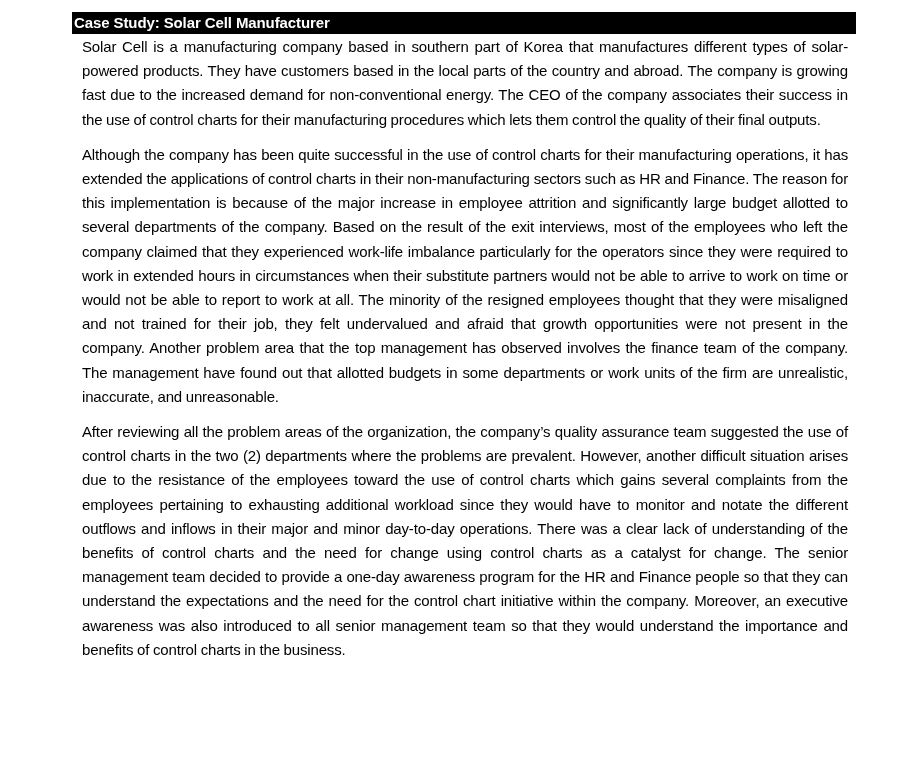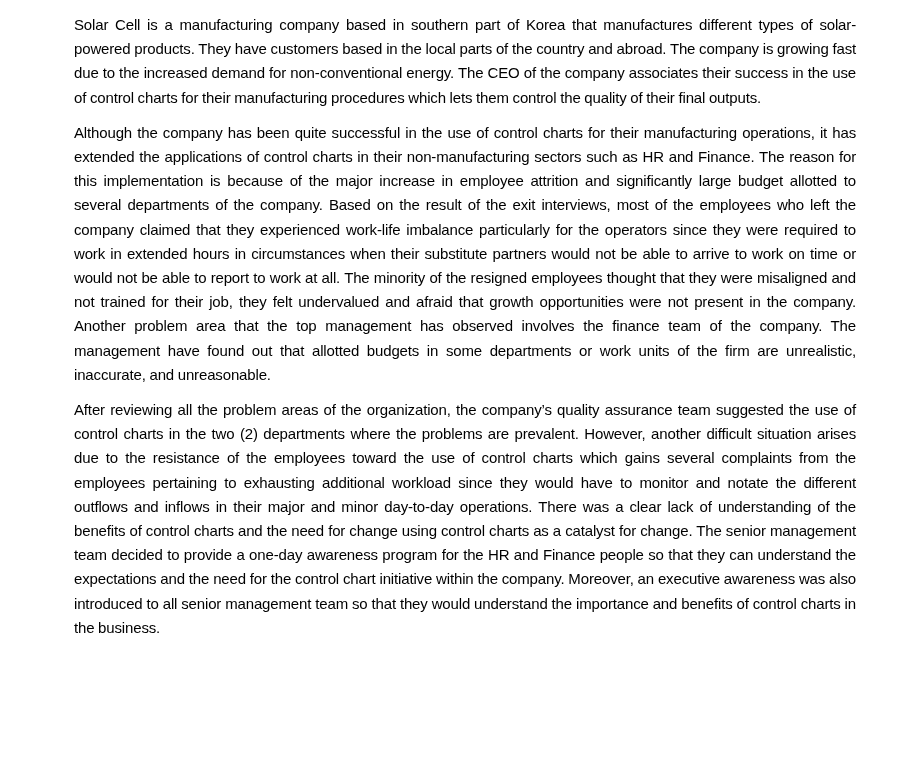--- a/index.html
+++ b/index.html
@@ -25,36 +25,37 @@
       background: #000000;
       color: #ffffff;
       font-weight: bold;
       font-size: 15px;
       height: 22px;
       line-height: 22px;
       padding-left: 2px;
       letter-spacing: -0.1px;
     }
     .para {
-      margin: 0;
+      margin: 8px;
       padding-left: 2px;
       font-size: 15px;
       line-height: 24.2px;
       text-align: justify;
       letter-spacing: -0.15px;
       word-spacing: -0.3px;
     }
     .para + .para {
       margin-top: 11px;
     }
     .p1 { margin-top: 1px; }
   </style>
 </head>
 <body>
 
 <div class="doc">
+  <div class="title-bar">Case Study: Solar Cell Manufacturer</div>
 
   <p class="para p1">Solar Cell is a manufacturing company based in southern part of Korea that manufactures different types of solar-powered products. They have customers based in the local parts of the country and abroad. The company is growing fast due to the increased demand for non-conventional energy. The CEO of the company associates their success in the use of control charts for their manufacturing procedures which lets them control the quality of their final outputs.</p>
 
   <p class="para">Although the company has been quite successful in the use of control charts for their manufacturing operations, it has extended the applications of control charts in their non-manufacturing sectors such as HR and Finance. The reason for this implementation is because of the major increase in employee attrition and significantly large budget allotted to several departments of the company. Based on the result of the exit interviews, most of the employees who left the company claimed that they experienced work-life imbalance particularly for the operators since they were required to work in extended hours in circumstances when their substitute partners would not be able to arrive to work on time or would not be able to report to work at all. The minority of the resigned employees thought that they were misaligned and not trained for their job, they felt undervalued and afraid that growth opportunities were not present in the company. Another problem area that the top management has observed involves the finance team of the company. The management have found out that allotted budgets in some departments or work units of the firm are unrealistic, inaccurate, and unreasonable.</p>
 
   <p class="para">After reviewing all the problem areas of the organization, the company’s quality assurance team suggested the use of control charts in the two (2) departments where the problems are prevalent. However, another difficult situation arises due to the resistance of the employees toward the use of control charts which gains several complaints from the employees pertaining to exhausting additional workload since they would have to monitor and notate the different outflows and inflows in their major and minor day-to-day operations. There was a clear lack of understanding of the benefits of control charts and the need for change using control charts as a catalyst for change. The senior management team decided to provide a one-day awareness program for the HR and Finance people so that they can understand the expectations and the need for the control chart initiative within the company. Moreover, an executive awareness was also introduced to all senior management team so that they would understand the importance and benefits of control charts in the business.</p>
 </div>
 
 </body></html>

